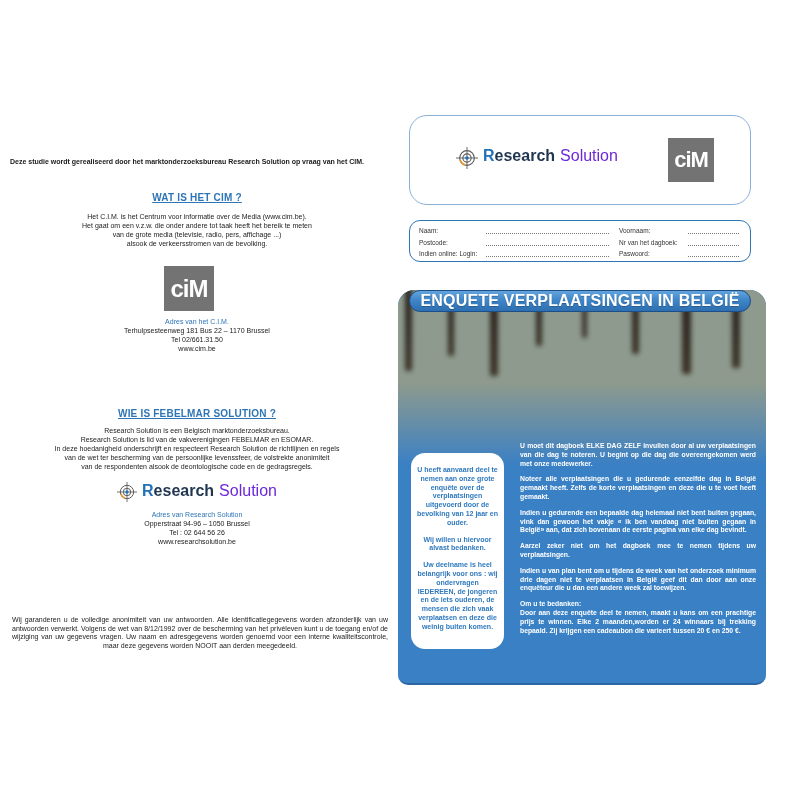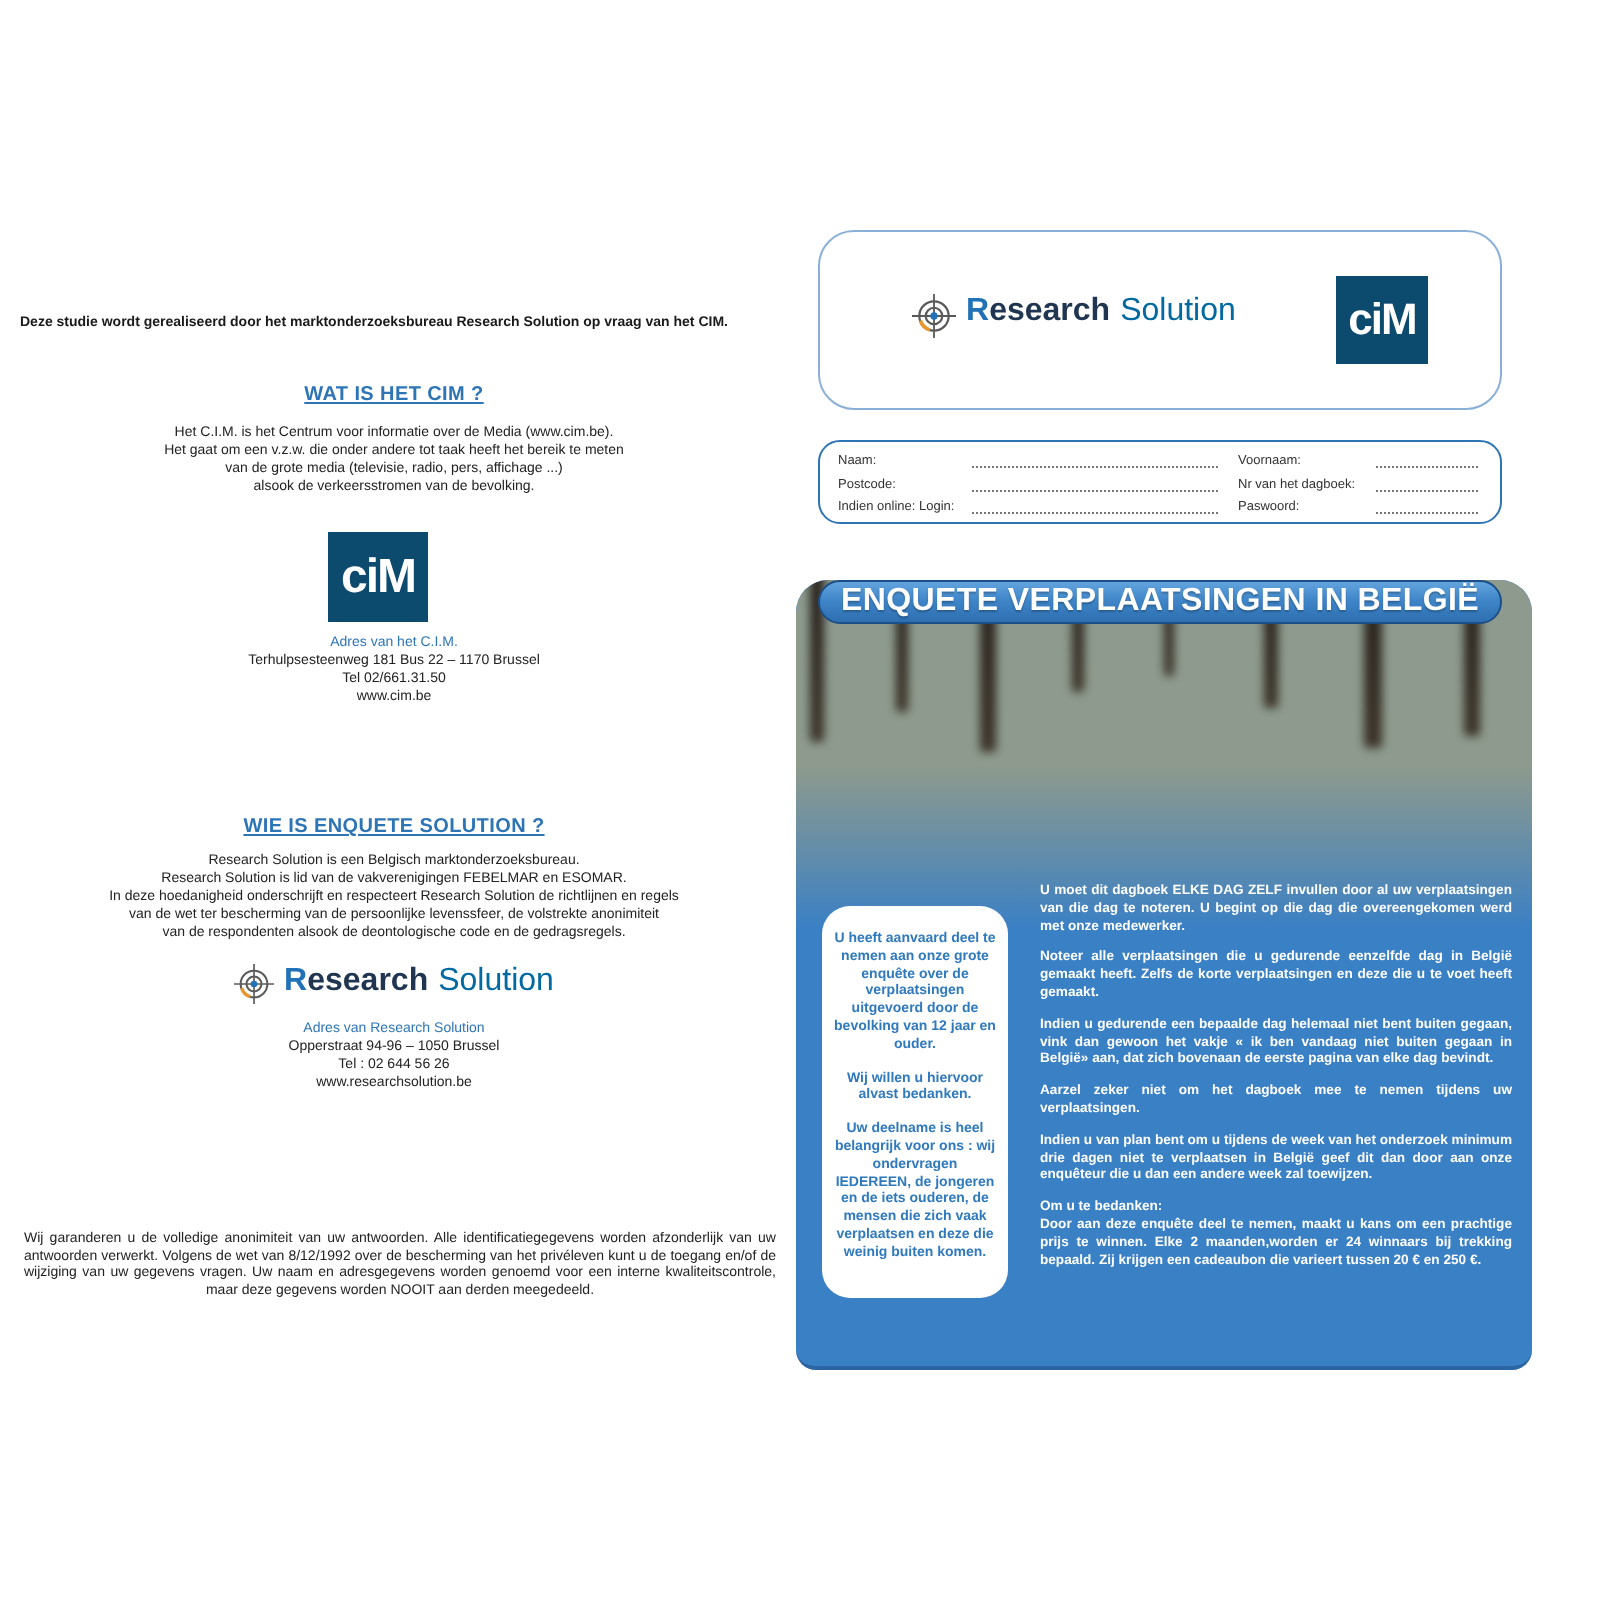--- a/index.html
+++ b/index.html
@@ -4,27 +4,27 @@
 <style>
   html,body{margin:0;padding:0;}
   body{width:800px;height:800px;background:#ffffff;position:relative;overflow:hidden;
        font-family:"Liberation Sans","DejaVu Sans",sans-serif;color:#1a1a1a;}
   .abs{position:absolute;}
   .lp-intro{position:absolute;left:10px;top:157px;width:378px;font-size:7px;font-weight:bold;line-height:9px;}
   .sec-title{position:absolute;width:378px;text-align:center;font-size:10px;font-weight:bold;
              color:#2e75b6;text-decoration:underline;letter-spacing:.2px;}
   .lp-center{position:absolute;width:378px;text-align:center;font-size:7px;line-height:9px;color:#222;}
   .addr-label{color:#2e75b6;}
-  .cim-logo{display:inline-block;background:#0c4a6e;color:#fff;text-align:center;
+  .cim-logo{display:inline-block;background:#737373;color:#fff;text-align:center;
             font-weight:bold;letter-spacing:-1px;}
   .cim-logo-left{left:164px;top:266px;width:50px;height:45px;font-size:24px;line-height:45px;}
   .rs-logo-row{position:absolute;width:378px;display:flex;justify-content:center;gap:5px;}
   .rs-research{display:inline-block;font-weight:bold;color:#1f3550;}
   .rs-research::first-letter{color:#2272b8;}
-  .rs-solution{color:#0369a1;font-weight:normal;}
+  .rs-solution{color:#6d28d9;font-weight:normal;}
   .rs-logo-big{font-size:16px;}
   .lp-footer{left:12px;top:616px;width:376px;font-size:7px;line-height:8.6px;
              text-align:justify;text-align-last:center;color:#222;}
 
   
   .logo-box{left:409px;top:115px;width:342px;height:90px;border:1.5px solid #8ab0d8;border-radius:18px;
             display:flex;align-items:center;justify-content:space-between;padding:0 36px 0 46px;box-sizing:border-box;background:#fff;}
   .rs-logo-box .rs-research,.rs-logo-box .rs-solution{font-size:16px;}
   .cim-logo-right{width:46px;height:44px;font-size:22px;line-height:44px;}
 
@@ -118,21 +118,21 @@
 
 <div class="cim-logo cim-logo-left abs">ciM</div>
 
 <div class="lp-center abs" style="left:8px;top:317px;">
   <div class="addr-label">Adres van het C.I.M.</div>
   <div>Terhulpsesteenweg 181 Bus 22 – 1170 Brussel</div>
   <div>Tel  02/661.31.50</div>
   <div>www.cim.be</div>
 </div>
 
-<div class="sec-title abs" style="left:8px;top:408px;">WIE IS ENQUETE SOLUTION ?</div>
+<div class="sec-title abs" style="left:8px;top:408px;">WIE IS FEBELMAR SOLUTION ?</div>
 
 <div class="lp-center abs" style="left:8px;top:426px;">
   <div>Research Solution is een Belgisch marktonderzoeksbureau.</div>
   <div>Research Solution is lid van de vakverenigingen  FEBELMAR en ESOMAR.</div>
   <div>In deze hoedanigheid onderschrijft en respecteert Research Solution de richtlijnen en regels</div>
   <div>van de wet ter bescherming van de persoonlijke levenssfeer, de volstrekte anonimiteit</div>
   <div>van de respondenten alsook de deontologische code en de gedragsregels.</div>
 </div>
 
 <div class="rs-logo-row abs" style="left:8px;top:482px;">

